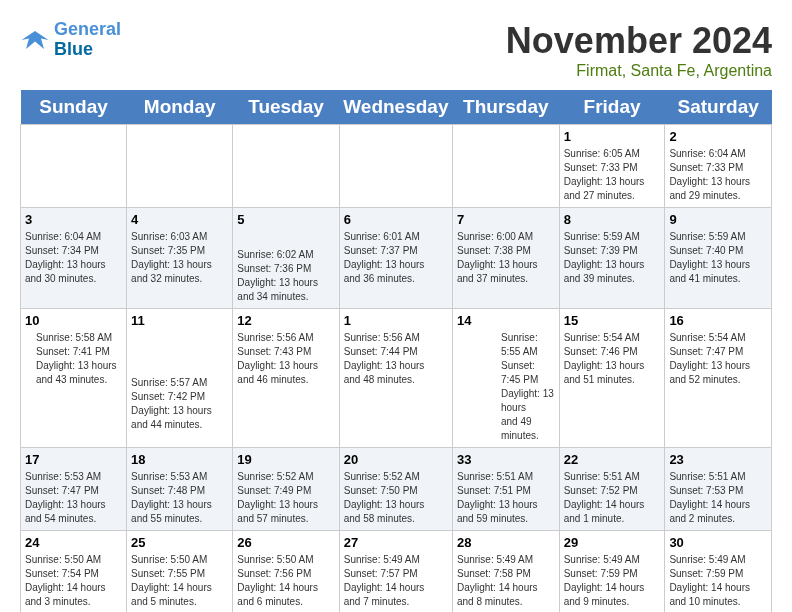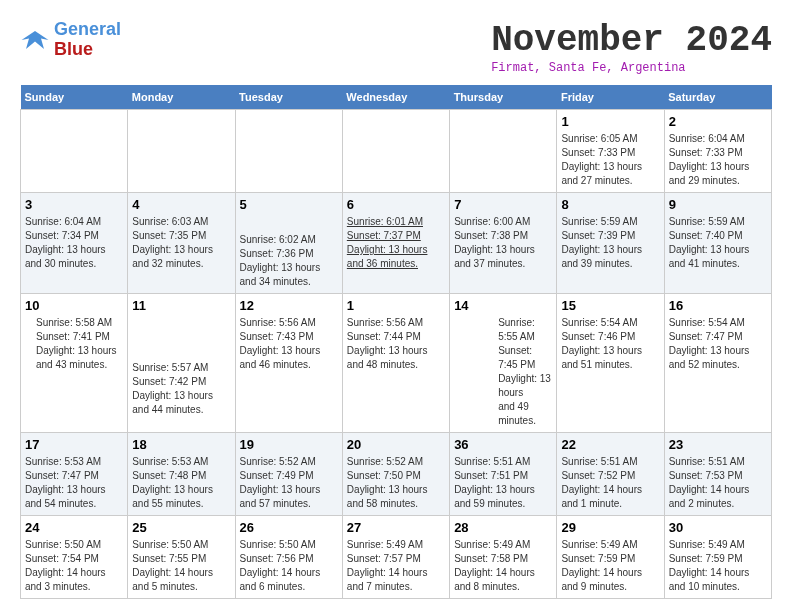--- a/index.html
+++ b/index.html
@@ -28,43 +28,42 @@
       line-height: 1.1;
     }
     .logo-text span {
       color: #4a90d9;
     }
     .logo-bird {
       width: 30px;
       height: 30px;
     }
     .title-area {
-      text-align: left;
-      font-family: Liberation Mono, monospace;
+      text-align: right;
     }
     .month-title {
       font-size: 36px;
       font-weight: bold;
       color: #333;
     }
     .location-title {
-      font-size: 12px;
-      color: #a21caf;
+      font-size: 16px;
+      color: #4d7c0f;
     }
     table {
       width: 100%;
       border-collapse: collapse;
       font-size: 11px;
     }
     thead th {
       background-color: #4a7fc1;
       color: #fff;
       padding: 6px 4px;
-      text-align: left;
-      font-size: 11px;
+      text-align: center;
+      font-size: 19px;
       font-weight: bold;
     }
     td {
       border: 1px solid #ccc;
       vertical-align: top;
       padding: 4px;
       min-height: 80px;
       width: 14.28%;
     }
     tr:nth-child(even) td {
@@ -90,21 +89,21 @@
 </head>
 <body>
 
 <div class="header">
   <div class="logo">
     <svg class="logo-bird" viewBox="0 0 40 40">
       <polygon points="20,8 38,20 28,18 32,32 20,22 8,32 12,18 2,20" fill="#4a90d9"></polygon>
     </svg>
     <div class="logo-text">
       <div><span>General</span></div>
-      <div><span style="color:#b91c1c">Blue</span></div>
+      <div><span style="color:#0369a1">Blue</span></div>
     </div>
   </div>
   <div class="title-area">
     <div class="month-title">November 2024</div>
     <div class="location-title">Firmat, Santa Fe, Argentina</div>
   </div>
 </div>
 
 <table>
   <thead>
@@ -157,21 +156,21 @@
         </td>
         <td>
           <div class="day-num">5</div>
           <div class="day-info" style="white-space: pre-line; margin-top: 21px;">Sunrise: 6:02 AM
 Sunset: 7:36 PM
 Daylight: 13 hours
 and 34 minutes.</div>
         </td>
         <td>
           <div class="day-num">6</div>
-          <div class="day-info" style="white-space: pre-line; text-decoration: underline;">Sunrise: 6:01 AM
+          <div class="day-info" style="white-space: pre-line;">Sunrise: 6:01 AM
 Sunset: 7:37 PM
 Daylight: 13 hours
 and 36 minutes.</div>
         </td>
         <td>
           <div class="day-num">7</div>
           <div class="day-info" style="white-space: pre-line;">Sunrise: 6:00 AM
 Sunset: 7:38 PM
 Daylight: 13 hours
 and 37 minutes.</div>
@@ -265,21 +264,21 @@
 and 57 minutes.</div>
         </td>
         <td>
           <div class="day-num">20</div>
           <div class="day-info" style="white-space: pre-line;">Sunrise: 5:52 AM
 Sunset: 7:50 PM
 Daylight: 13 hours
 and 58 minutes.</div>
         </td>
         <td>
-          <div class="day-num">36</div>
+          <div class="day-num">33</div>
           <div class="day-info" style="white-space: pre-line;">Sunrise: 5:51 AM
 Sunset: 7:51 PM
 Daylight: 13 hours
 and 59 minutes.</div>
         </td>
         <td>
           <div class="day-num">22</div>
           <div class="day-info" style="white-space: pre-line;">Sunrise: 5:51 AM
 Sunset: 7:52 PM
 Daylight: 14 hours

